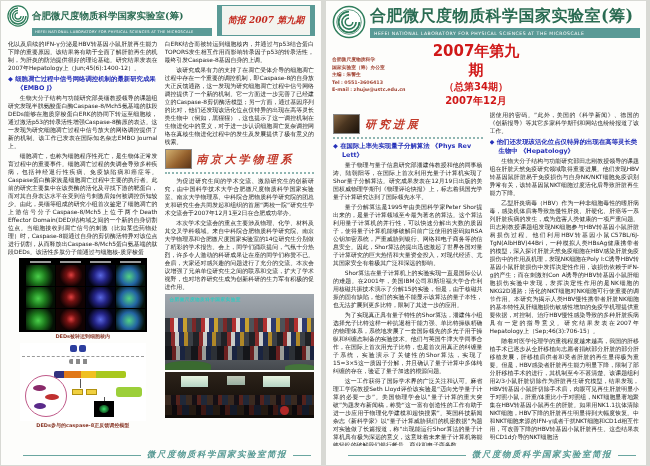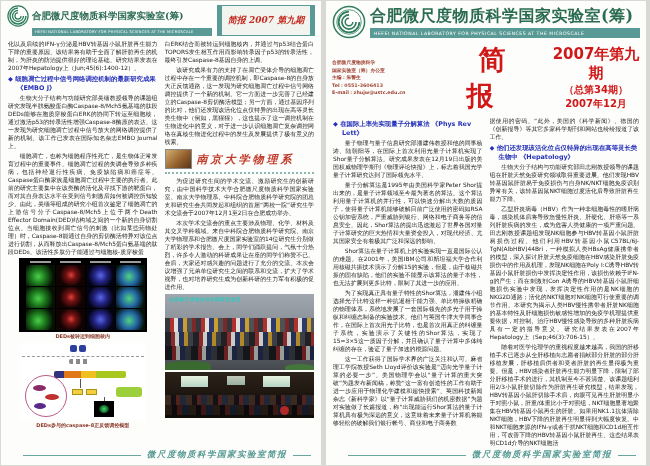--- a/index.html
+++ b/index.html
@@ -249,31 +249,34 @@
         </div>
       </div>
       <div class="rp-info">
         <div class="rp-contact">
           <div>合肥微尺度物质科学</div>
           <div>国家实验室（筹）办公室</div>
           <div>主编：朱警生</div>
           <div>Tel：0551-3606413</div>
           <div>E-mail：zhujw@ustc.edu.cn</div>
         </div>
-        <div class="rp-masthead">简报</div>
         <div class="rp-issue">
           <div class="rp-issue-no">2007年第九期</div>
           <div class="rp-issue-total">（总第34期）</div>
           <div class="rp-issue-date">2007年12月</div>
         </div>
       </div>
     </header>
 
     <div class="page-body">
       <div class="col">
+        <div class="section-head">
+          <span class="sec-icon sec-icon-research"></span>
+          <span class="section-title">研究进展</span>
+        </div>
         <div class="h-blue">◆ 在国际上率先实现量子分解算法 《Phys Rev Lett》</div>
         <p class="body-p">量子物理与量子信息研究部潘建伟教授和他的同事杨涛、陆朝阳等，在国际上首次利用光量子计算机实现了Shor量子分解算法。研究成果发表在12月19日出版的美国权威物理学期刊《物理评论快报》上，标志着我国光学量子计算研究达到了国际领先水平。</p>
         <p class="body-p">量子分解算法是1995年由美国科学家Peter Shor提出来的，是量子计算领域至今最为著名的算法。这个算法利用量子计算机的并行性，可以快速分解出大数的质因子，使得量子计算机能够破解目前广泛使用的密码如RSA公钥加密系统，严重威胁到银行、网络和电子商务等的信息安全。因此，Shor算法的提出迅速激起了世界各国对量子计算研究的巨大热情和大量资金投入，对现代经济、尤其国家安全有着极其广泛和深远的影响。</p>
         <p class="body-p">Shor算法在量子计算机上的实验实现一直是国际公认的难题。在2001年，美国IBM公司和斯坦福大学合作利用核磁共振技术演示了分解15的实验，但是，由于核磁共振的固有缺陷，他们的实验不能显示该算法的量子本性，也无法扩展到更多比特，限制了其进一步的应用。</p>
         <p class="body-p">为了实现真正具有量子特性的Shor算法，潘建伟小组选择光子比特这样一种抗退相干能力强、单比特操纵精确的物理体系，系统地发展了一套国际领先的多光子用于操纵和纠缠态制备的实验技术。他们与英国牛津大学同事合作，在国际上首次用光子比特，也是首次用真正的纠缠量子系统，实验演示了关键性的Shor算法，实现了15=3×5这一质因子分解，并且确认了量子计算中多体纯纠缠的存在，验证了量子加速的根源问题。</p>
         <p class="body-p">这一工作获得了国际学术界的广泛关注和认可。麻省理工学院教授Seth Lloyd评价该实验是“迈向光学量子计算的必要一步”。美国物理学会以“量子计算的重大突破”为题发布新闻稿，称赞“这一富有创造性的工作有助于进一步应用于物理化学建模和超快搜索”。英国科技新闻杂志《新科学家》以“量子计算威胁我们的机密数据”为题对实验做了长篇报道，称“出现能运行Shor算法的量子计算机具有极为深远的意义，这意味着未来量子计算机将能够轻松的破解我们银行帐号、商业和电子商务数</p>
       </div>
 
       <div class="col">
         <p class="body-p cont">据使用的密码。”此外，美国的《科学新闻》、德国的《创新报导》等其它多家科学期刊和网站也纷纷报道了该工作。</p>

